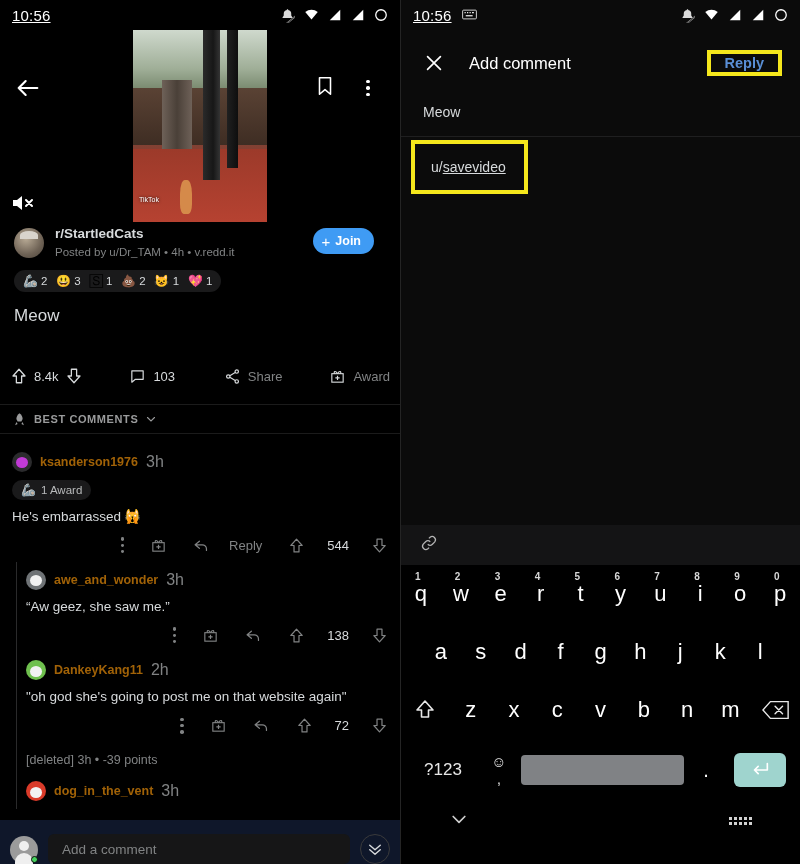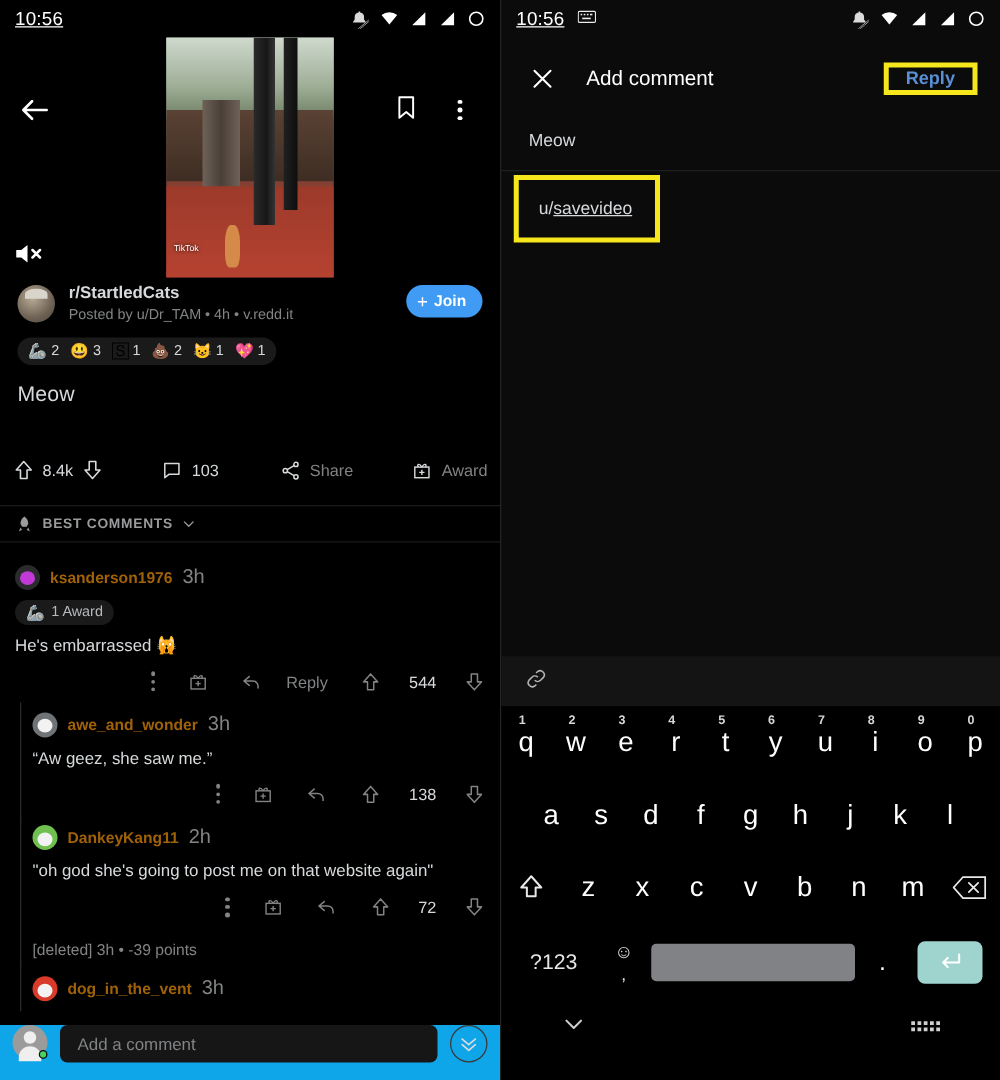--- a/index.html
+++ b/index.html
@@ -54,21 +54,21 @@
             line-height:1.2; text-shadow: 0 0 3px #000; }
   .toolbar-icons { position: absolute; left:0; right:0; top:0; height: 192px; pointer-events:none; }
   .tb-back { position:absolute; left:14px; top:44px; width:28px; height:28px; pointer-events:auto; }
   .tb-save { position:absolute; right:62px; top:44px; width:24px; height:28px; pointer-events:auto; }
   .tb-more { position:absolute; right:22px; top:44px; width:20px; height:28px; pointer-events:auto; }
   .tb-mute { position:absolute; left:10px; bottom:8px; width:26px; height:22px; pointer-events:auto; }
   .dots3 { display:flex; flex-direction:column; align-items:center; justify-content:center; gap:3px; height:100%; }
   .dots3 i { width:3.5px; height:3.5px; border-radius:50%; background:#fff; display:block; }
 
   
-  .post-meta { position:absolute; top: 226px; left:0; right:0; padding: 0 14px; }
+  .post-meta { position:absolute; top: 226px; left:0; right:12px; padding: 0 14px; }
   .pm-row { display:flex; align-items:flex-start; gap:11px; }
   .sub-avatar {
     width: 30px; height:30px; border-radius:50%; flex:none; margin-top:2px;
     background: radial-gradient(circle at 40% 35%, #b9ab96, #6e6255 60%, #4b433a);
     position:relative; overflow:hidden;
   }
   .sub-avatar:before { content:""; position:absolute; left:6px; top:3px; width:18px; height:8px;
     background: #d9d4cc; border-radius: 50% 50% 0 0; }
   .sub-name { color:#d7dadc; font-size:13.5px; font-weight:700; line-height:16px; }
   .sub-sub  { color:#818384; font-size:11.5px; line-height:16px; margin-top:2px; }
@@ -128,21 +128,21 @@
   .cbody { color:#d7dadc; font-size:13.5px; margin-top:8px; line-height:1.35; }
   .cfoot { display:flex; align-items:center; justify-content:flex-end; gap:0; height:34px; margin-top:2px; }
   .cfoot > * { margin-left: 26px; }
   .reply { display:flex; align-items:center; gap:19px; color:#818384; font-size:13px; }
   .cvotes { display:flex; align-items:center; gap:22px; }
   .cvnum { color:#d7dadc; font-size:13px; }
   .deleted { color:#818384; font-size:12.5px; padding: 10px 0 0 0; }
 
   
   .compose { position:absolute; left:0; right:0; bottom:0; height:44px;
-     background:#0ea5e9; display:flex; align-items:flex-start; gap:10px; padding: 0 10px; }
+     background:#0f172a; display:flex; align-items:flex-end; gap:10px; padding: 0 10px; }
   .me-avatar { width:28px; height:28px; border-radius:50%; background:#9b9b9b; position:relative; flex:none; }
   .me-avatar:before{content:"";position:absolute;left:9px;top:5px;width:10px;height:10px;border-radius:50%;background:#efefef;}
   .me-avatar:after{content:"";position:absolute;left:5px;top:17px;width:18px;height:12px;border-radius:9px 9px 0 0;background:#efefef;}
   .me-dot { position:absolute; right:0px; bottom:1px; width:7px; height:7px; border-radius:50%; background:#46d160; border:1.5px solid #0b0b0b; z-index:2; }
   .compose-input { flex:1; height:30px; background:#161617; border-radius:6px;
      display:flex; align-items:center; padding: 0 14px; color:#818384; font-size:13.5px; }
   .collapse-btn { width:30px; height:30px; border-radius:50%; border:1px solid #3a3a3b;
      display:flex; flex-direction:column; align-items:center; justify-content:center; gap:0px; flex:none; }
 
   

